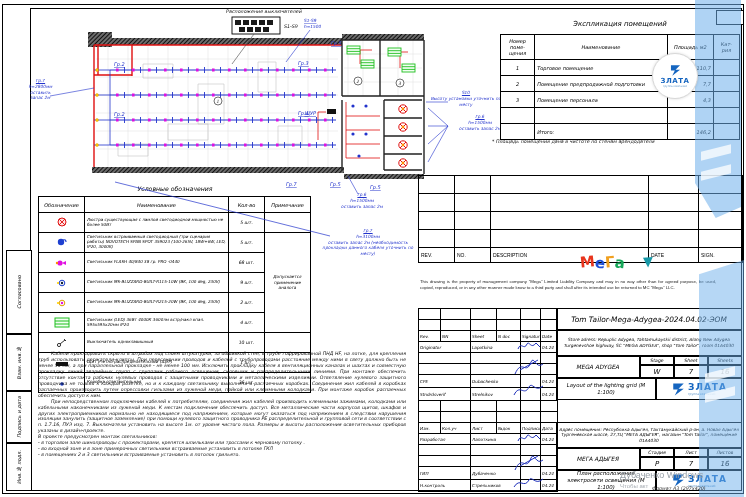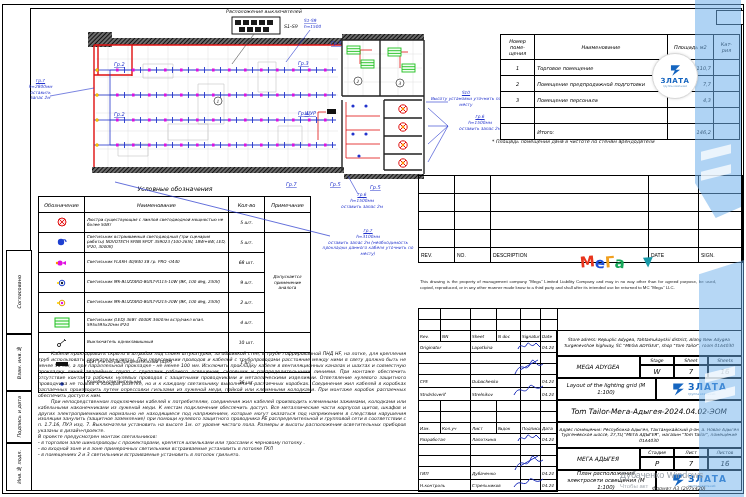--- a/index.html
+++ b/index.html
@@ -386,20 +386,21 @@
 
   <div class="notes">
     <p>Кабели прокладывать скрыто в штробах под слоем штукатурки, за обшивкой стен, в трубе гофрированной ПНД HF, на лотке, для крепления труб использовать держатели-клипсы. При пересечении проводов и кабелей с трубопроводами расстояние между ними в свету должно быть не менее 50 мм, а при параллельной прокладке - не менее 100 мм. Исключить прокладку кабеля в вентиляционных каналах и шахтах и совместную прокладку линий аварийных групп с группами рабочего освещения, силовыми и распределительными линиями. При монтаже обеспечить отсутствие контакта рабочих нулевых проводов с защитными проводниками и металлическими изделиями. Ответвление нулевого защитного проводника не только к каждой розетке, но и к каждому светильнику выполнять в распаечных коробках. Соединения жил кабелей в коробках распаечных производить путем опрессовки гильзами из луженой меди, пайкой или клеммными колодками. При монтаже коробок распаечных обеспечить доступ к ним.</p>
     <p>При непосредственном подключении кабелей к потребителям, соединения жил кабелей производить клеммными зажимами, колодками или кабельными наконечниками из луженой меди. К местам подключения обеспечить доступ. Все металлические части корпусов щитов, шкафов и других электроприемников нормально не находящиеся под напряжением, которые могут оказаться под напряжением в следствии нарушения изоляции занулить (защитное заземление) при помощи нулевого защитного проводника PE распределительной и групповой сети в соответствии с п. 1.7.16, ПУЭ изд. 7. Выключатели установить на высоте 1м. от уровня чистого пола. Размеры и высоты расположения осветительных приборов указаны в дизайн-проекте.</p>
     <div>В проекте предусмотрен монтаж светильников:</div>
     <div>- в торговом зале шинопроводы с прожекторами, крепятся шпильками или троссами к черновому потолку .</div>
     <div>- во входной зоне и в зоне примерочных светильники встраиваемые установить в потолке ГКЛ</div>
     <div>- в помещениях 2 и 3 светильники встраиваемые установить в потолок грильято.</div>
   </div>
 
+  <div class="expl-title">Экспликация помещений</div>
   <table class="expl">
     <colgroup>
         <col style="width:34px">
         <col style="width:132px">
         <col style="width:46px">
         <col style="width:26px">
       </colgroup>
     <tbody>
         <tr>
       <th>Номер поме- щения</th>
@@ -557,20 +558,21 @@
     </tr>
     <tr style="height:13px">
       <td colspan="2">Stndrdsverif</td>
       <td colspan="2">Strelnikov</td>
       <td></td>
       <td>04.24</td>
     </tr>
   </tbody>
     </table>
 
+  <div class="cell tb-doc" style="left:556px;top:308px;width:186px;height:22px;">Tom Tailor-Mega-Adygea-2024.04.02-ЭОМ</div>
   <div class="cell tb-addr" style="left:556px;top:330px;width:186px;height:26px;">Store adress: Repuplic Adygea, Tahtamukayskii district, Along New Adygea Turgenevshoe highway, SC "MEGA ADYGEA", shop "Tom Tailor", room 01A4030</div>
   <div class="cell tb-proj" style="left:556px;top:356px;width:84px;height:22px;">MEGA ADYGEA</div>
   <div class="cell tb-stagelbl" style="left:640px;top:356px;width:34px;height:9px;">Stage</div>
   <div class="cell tb-stagelbl" style="left:674px;top:356px;width:34px;height:9px;">Sheet</div>
   <div class="cell tb-stagelbl" style="left:708px;top:356px;width:34px;height:9px;">Sheets</div>
   <div class="cell tb-stageval" style="left:640px;top:365px;width:34px;height:13px;">W</div>
   <div class="cell tb-stageval" style="left:674px;top:365px;width:34px;height:13px;">7</div>
   <div class="cell tb-stageval" style="left:708px;top:365px;width:34px;height:13px;">16</div>
   <div class="cell tb-sheettitle" style="left:556px;top:378px;width:100px;height:22px;">Layout of the lighting grid (M 1:100)</div>
   <div class="cell" style="left:656px;top:378px;width:86px;height:22px;">
@@ -645,21 +647,20 @@
     </tr>
     <tr style="height:12px">
       <td colspan="2">Н.контроль</td>
       <td colspan="2">Стрельников</td>
       <td></td>
       <td>04.24</td>
     </tr>
   </tbody>
     </table>
 
-  <div class="cell tb-doc" style="left:556px;top:400px;width:186px;height:22px;">Tom Tailor-Мега-Адыгея-2024.04.02-ЭОМ</div>
   <div class="cell tb-addr" style="left:556px;top:422px;width:186px;height:26px;">Адрес помещения: Республика Адыгея, Тахтамукайский р-он, а. Новая Адыгея Тургеневское шоссе, 27,ТЦ "МЕГА АДЫГЕЯ", магазин "Tom Tailor", помещение 01А4030</div>
   <div class="cell tb-proj" style="left:556px;top:448px;width:84px;height:22px;">МЕГА АДЫГЕЯ</div>
   <div class="cell tb-stagelbl" style="left:640px;top:448px;width:34px;height:9px;">Стадия</div>
   <div class="cell tb-stagelbl" style="left:674px;top:448px;width:34px;height:9px;">Лист</div>
   <div class="cell tb-stagelbl" style="left:708px;top:448px;width:34px;height:9px;">Листов</div>
   <div class="cell tb-stageval" style="left:640px;top:457px;width:34px;height:13px;">Р</div>
   <div class="cell tb-stageval" style="left:674px;top:457px;width:34px;height:13px;">7</div>
   <div class="cell tb-stageval" style="left:708px;top:457px;width:34px;height:13px;">16</div>
   <div class="cell tb-sheettitle" style="left:556px;top:470px;width:100px;height:21px;">План расположение электросети освещения (М 1:100)</div>
   <div class="cell" style="left:656px;top:470px;width:86px;height:21px;">

